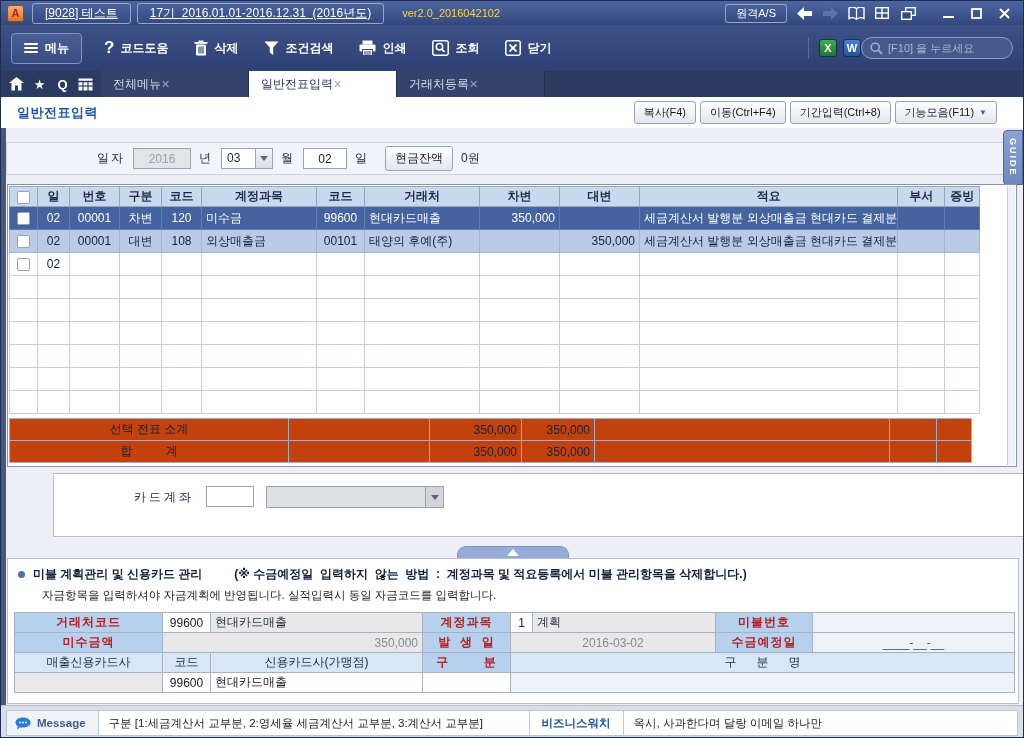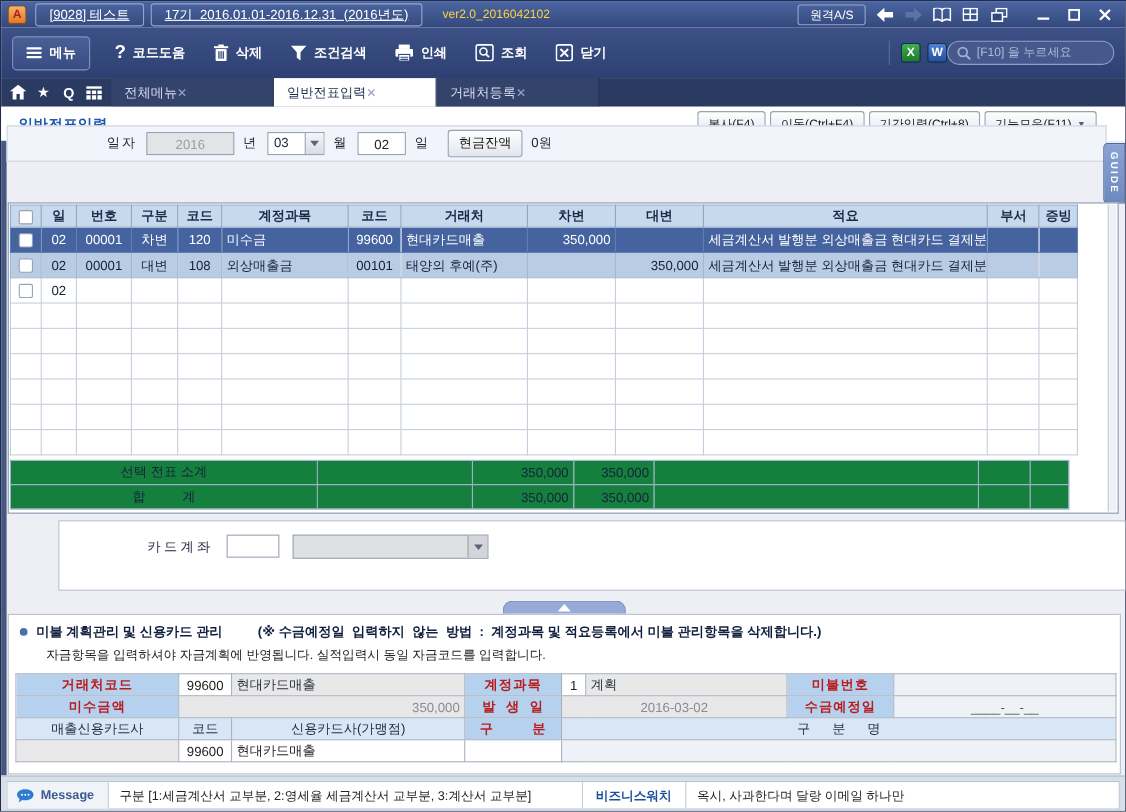--- a/index.html
+++ b/index.html
@@ -49,21 +49,21 @@
   .pagehead { position:absolute; left:0; top:96px; width:100%; height:31px; background:#fff; display:flex; align-items:center; padding:0 16px; }
   .pagetitle { color:#1c55b0; font-weight:bold; font-size:13px; letter-spacing:0.5px; }
   .ph-btns { margin-left:auto; display:flex; gap:4px; padding-right:10px; }
   .btn { background:linear-gradient(#fefefe,#e2e6ee); border:1px solid #98a2b4; border-radius:3px; font-size:11px;
     padding:3px 9px; color:#1a1a1a; display:flex; align-items:center; gap:5px; white-space:nowrap; }
   .dd-arrow { font-size:8px; color:#55617a; }
 
   .leftstrip { position:absolute; left:0; top:127px; width:5px; height:577px; background:#46587f; }
 
   
-  .daterow { position:absolute; left:5px; top:113px; width:1000px; height:33px; background:#f1f4fa;
+  .daterow { position:absolute; left:5px; top:141px; width:1000px; height:33px; background:#f1f4fa;
     border:1px solid #ccd4e0; display:flex; align-items:center; padding-left:90px; font-size:12px; color:#1c2337; gap:8px; }
   .daterow .lbl { letter-spacing:2px; }
   .inp { height:21px; border:1px solid #9aa3b5; background:#fff; text-align:center; font-size:12px; font-family:inherit; color:#222; }
   .inp.dis { background:#e3e4e6; color:#9aa0aa; }
   .selbox { height:21px; width:52px; border:1px solid #9aa3b5; background:#fff; display:flex; }
   .selbox .val { flex:1; font-size:12px; padding:2px 0 0 5px; }
   .selbox .arr { width:17px; background:linear-gradient(#f4f5f7,#d9dde4); border-left:1px solid #9aa3b5; display:flex; align-items:center; justify-content:center; }
   .tri-d { width:0; height:0; border-left:4px solid transparent; border-right:4px solid transparent; border-top:5px solid #5a6478; }
 
   .guide { position:absolute; right:0; top:129px; width:20px; height:55px; background:linear-gradient(#8ba3d4,#6d89c0);
@@ -74,21 +74,21 @@
   .gridarea { position:absolute; left:6px; top:183px; width:1010px; height:283px; background:#fff; border:1px solid #8494ad; }
   .scrollstrip { position:absolute; right:1px; top:1px; bottom:1px; width:8px; background:#eef1f5; border-left:1px solid #c3cdda; }
   table.grid { border-collapse:collapse; table-layout:fixed; font-size:12px; margin:1px 0 0 1px; }
   table.grid th { background:#c7d9ec; border:1px solid #93a7c5; font-weight:600; color:#1c2a47; height:20px; font-size:12px; }
   table.grid td { border:1px solid #c6cfdc; height:23px; overflow:hidden; white-space:nowrap; color:#15213a; background:#fff; }
   tr.sel td { background:#44639f; border-color:#5f7cb3; color:#fff; }
   tr.alt td { background:#b9cce4; border-color:#a2b5d3; }
   .c { text-align:center; } .r { text-align:right; padding-right:4px; } .l { text-align:left; padding-left:4px; }
   .cb { width:13px; height:13px; background:#fff; border:1px solid #98a2b3; border-radius:2px; display:inline-block; vertical-align:middle; }
   table.sub { border-collapse:collapse; table-layout:fixed; font-size:12px; margin-left:1px; margin-top:4px; }
-  table.sub td { background:#15803d; border:1px solid #9db1cd; height:22px; color:#14223d; white-space:pre;margin-top:20px; }
+  table.sub td { background:#c2410c; border:1px solid #9db1cd; height:22px; color:#14223d; white-space:pre;margin-top:20px; }
 
   
   .cardpanel { position:absolute; left:8px; top:472px; width:1008px; height:64px; background:#fff; border:1px solid #b7bfcc;
     display:flex; align-items:flex-start; padding:12px 0 0 80px; font-size:12px; color:#1c2337; gap:12px;margin-left:44px; }
   .cardpanel .lbl { letter-spacing:3px; margin-top:3px; }
   .card-dd { height:22px; width:178px; border:1px solid #9aa3b5; background:#dfe0e2; display:flex; }
   .card-dd .val { flex:1; }
   .card-dd .arr { width:18px; border-left:1px solid #9aa3b5; background:#d3d5da; display:flex; align-items:center; justify-content:center; }
 
   
@@ -308,21 +308,21 @@
         <span>기능모음(F11)</span>
         <span class="dd-arrow">▼</span>
       </div>
     </div>
   </div>
 
   <div class="leftstrip"></div>
 
   <div class="daterow">
     <span class="lbl">일자</span>
-    <input class="inp dis" style="width: 80px;" readonly="" value="2016">
+    <input class="inp dis" style="width: 58px;" readonly="" value="2016">
     <span class="lbl">년</span>
     <div class="selbox">
       <span class="val">03</span>
       <span class="arr">
           <i class="tri-d"></i>
         </span>
     </div>
     <span class="lbl">월</span>
     <input class="inp" style="width: 44px;" value="02">
     <span class="lbl">일</span>

